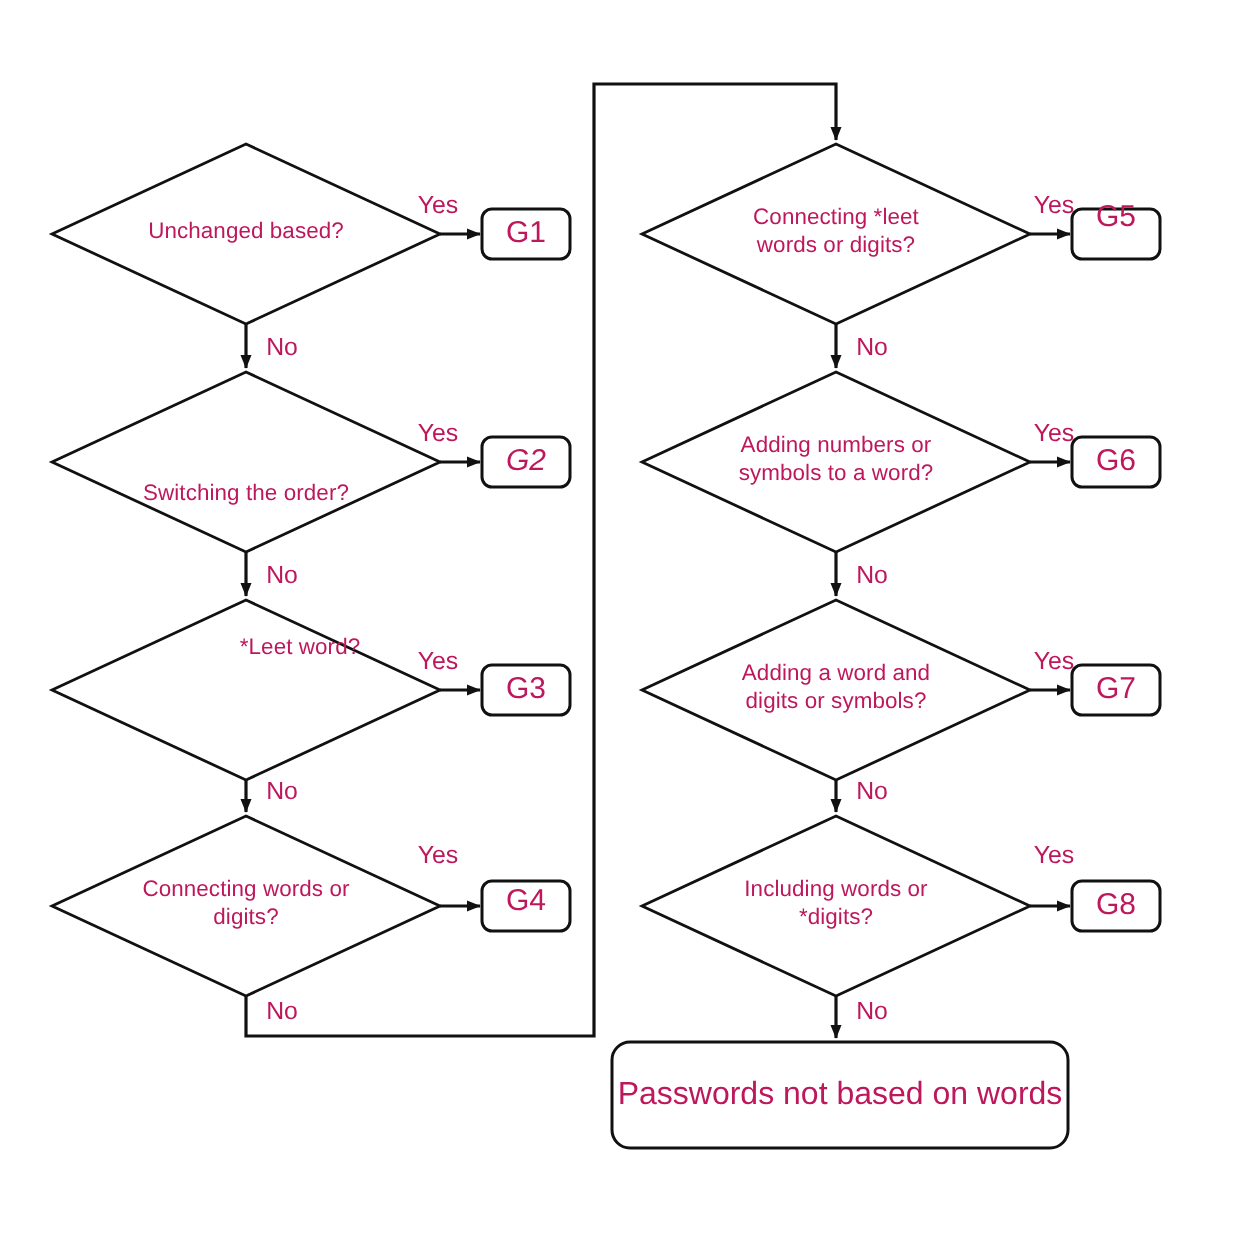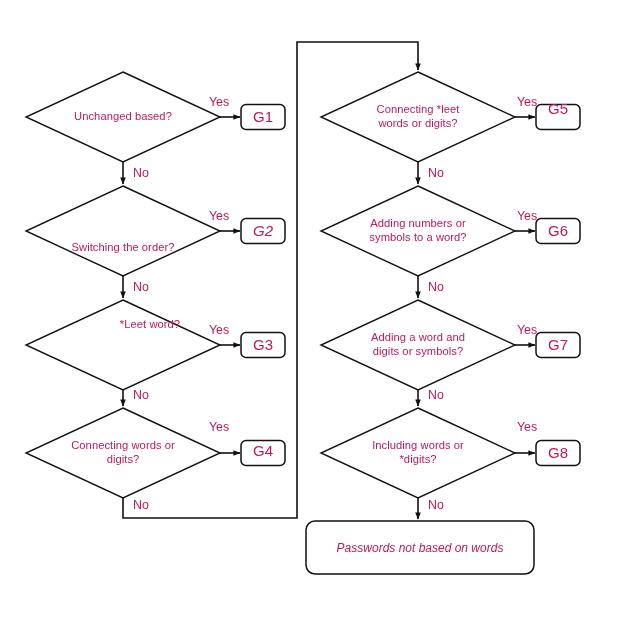--- a/index.html
+++ b/index.html
@@ -60,24 +60,23 @@
   .gbox-label {
     font-size: 15px;
     text-align: center;
     transform: translate(-50%, -50%);
   }
   .edge-label {
     font-size: 12.4px;
     transform: translate(-50%, -50%);
   }
   .terminal-label {
-    font-size: 12px;
+    font-size: 16px;
     text-align: center;
     transform: translate(-50%, -50%);
-    font-style: italic;
   }
   .footnote-label {
     font-size: 11.6px;
     transform: translate(-50%, -50%);
     white-space: nowrap;
   }
 </style>
 </head>
 <body>
 

